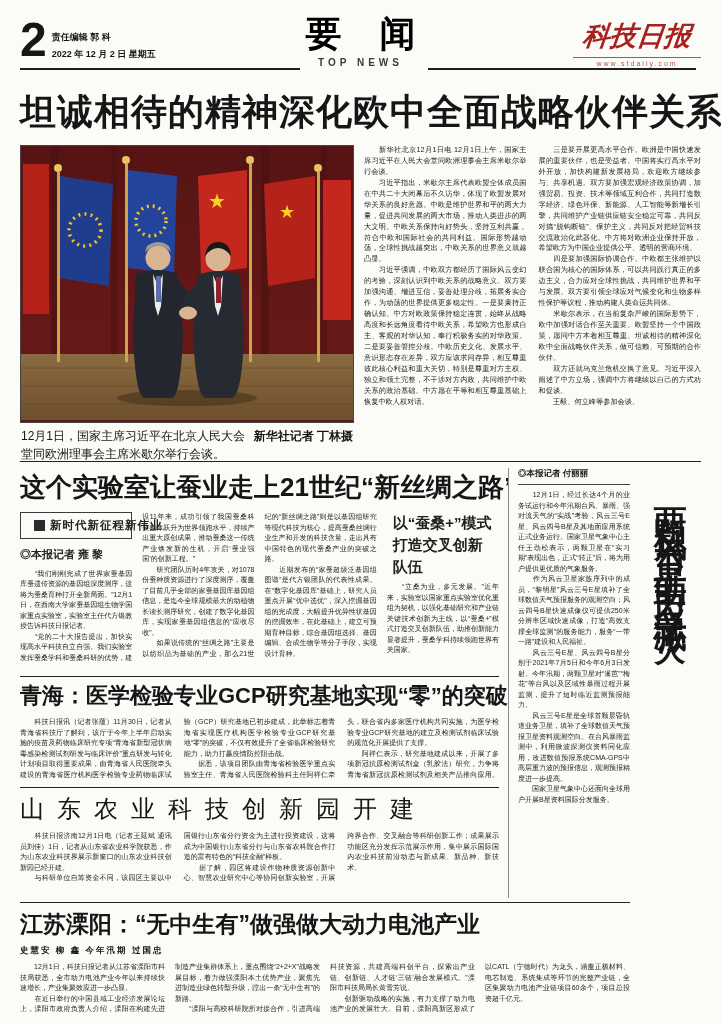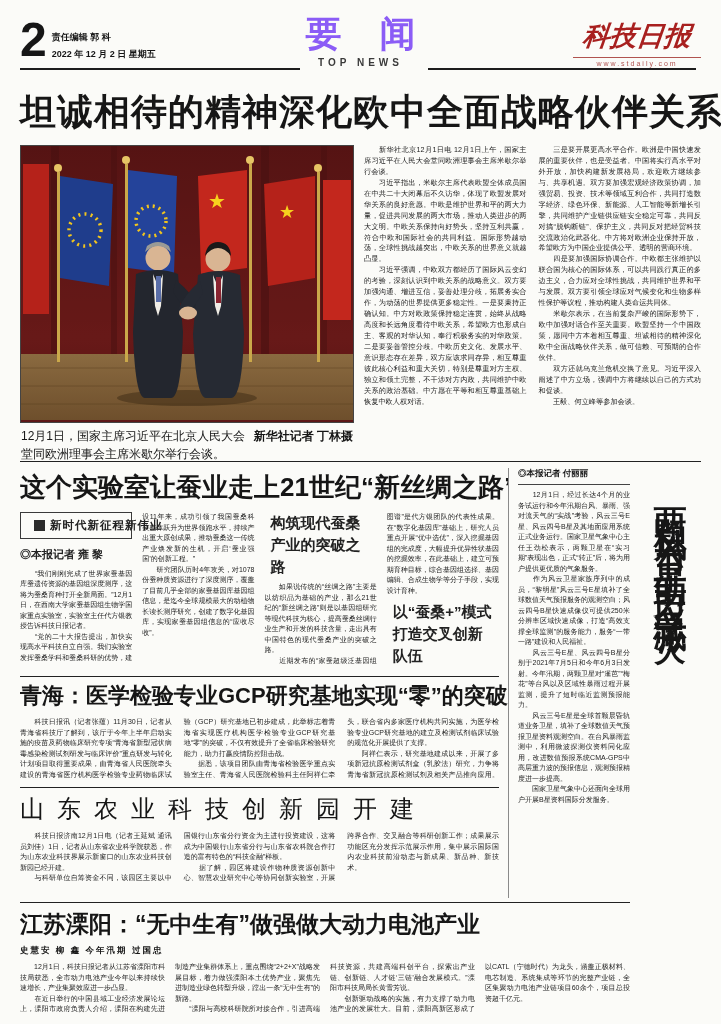--- a/index.html
+++ b/index.html
@@ -10,21 +10,21 @@
   }
   
   .header{position:relative;height:70px;}
   .pagenum-block{display:flex;gap:7px;align-items:flex-start;padding-top:8px;}
   .pagenum{font-size:48px;font-weight:900;line-height:0.85;letter-spacing:-2px;}
   .ed-info{font-size:9px;font-weight:bold;line-height:1.9;padding-top:9px;white-space:nowrap;}
   .header-rule{position:absolute;top:56px;height:2px;background:#1d1d1d;}
   .header-rule.left{left:0;width:280px;}
   .header-rule.right{left:408px;width:268px;}
   .section-block{position:absolute;left:50%;top:2px;transform:translateX(-50%);text-align:center;}
-  .section-title{font-size:36px;font-weight:900;letter-spacing:14px;color:#8b5cf6;text-indent:14px;line-height:1.1;}
+  .section-title{font-size:36px;font-weight:900;letter-spacing:14px;color:#000000;text-indent:14px;line-height:1.1;}
   .section-sub{font-size:10px;font-weight:bold;letter-spacing:4px;color:#3a3a3a;margin-top:3px;}
   .logo-block{position:absolute;right:0;top:6px;text-align:center;width:128px;}
   .logo{font-family:"DejaVu Serif",serif;font-style:italic;font-weight:bold;font-size:27px;color:#a8201f;white-space:nowrap;transform:skewX(-6deg);}
   .website{font-size:7px;letter-spacing:2px;color:#b0534f;border-top:1px solid #b0534f;margin-top:3px;padding-top:2px;}
   
   .main-headline{text-align:center;font-size:36px;font-weight:900;letter-spacing:1px;margin:6px 0 8px 0;white-space:nowrap;}
   .lead{display:flex;gap:10px;height:316px;overflow:hidden;}
   .photo-wrap{width:334px;flex:none;}
   .photo{height:276px;border:1px solid #444;position:relative;overflow:hidden;background:#5d1717;}
   .caption{display:flex;font-size:12px;line-height:1.5;padding:4px 1px 0 1px;}
@@ -189,21 +189,20 @@
         <div class="silk-headline">这个实验室让蚕业走上21世纪“新丝绸之路”</div>
         <div class="silk-body">
           <div class="kicker">
             <span class="kicker-square"></span>
             <span class="kicker-text">新时代新征程新伟业</span>
           </div>
           <div class="byline">◎本报记者  雍 黎</div>
           <div class="flow-text">　　“我们刚刚完成了世界家蚕基因库蚕遗传资源的基因组深度测序，这将为蚕桑育种打开全新局面。”12月1日，在西南大学家蚕基因组生物学国家重点实验室，实验室主任代方银教授告诉科技日报记者。
 　　“党的二十大报告提出，加快实现高水平科技自立自强。我们实验室发挥蚕桑学科和蚕桑科研的优势，建设11年来，成功引领了我国蚕桑科技整体跃升为世界领跑水平，持续产出重大原创成果，推动蚕桑这一传统产业焕发新的生机，开启‘蚕业强国’的创新工程。”
 　　研究团队历时4年攻关，对1078份蚕种质资源进行了深度测序，覆盖了目前几乎全部的家蚕基因库基因组信息，是迄今全球规模最大的动植物长读长测序研究，创建了数字化基因库，实现家蚕基因组信息的“应收尽收”。</div>
-          <div class="subhead">构筑现代蚕桑产业的突破之路</div>
           <div class="flow-text">　　如果说传统的“丝绸之路”主要是以纺织品为基础的产业，那么21世纪的“新丝绸之路”则是以基因组研究等现代科技为核心，提高蚕桑丝绸行业生产和开发的科技含量，走出具有中国特色的现代蚕桑产业的突破之路。
 　　近期发布的“家蚕超级泛基因组图谱”是代方银团队的代表性成果。在“数字化基因库”基础上，研究人员重点开展“优中选优”，深入挖掘基因组的完成度，大幅提升优异性状基因的挖掘效率，在此基础上，建立可预期育种目标，综合基因组选择、基因编辑、合成生物学等分子手段，实现设计育种。</div>
           <div class="subhead">以“蚕桑+”模式打造交叉创新队伍</div>
           <div class="flow-text">　　“立桑为业，多元发展。”近年来，实验室以国家重点实验室优化重组为契机，以强化基础研究和产业链关键技术创新为主线，以“蚕桑+”模式打造交叉创新队伍，助推创新能力显著提升，蚕桑学科持续领跑世界有关国家。</div>
         </div>
       </div>
 
       <hr class="qh-rule">
 
       <div>

